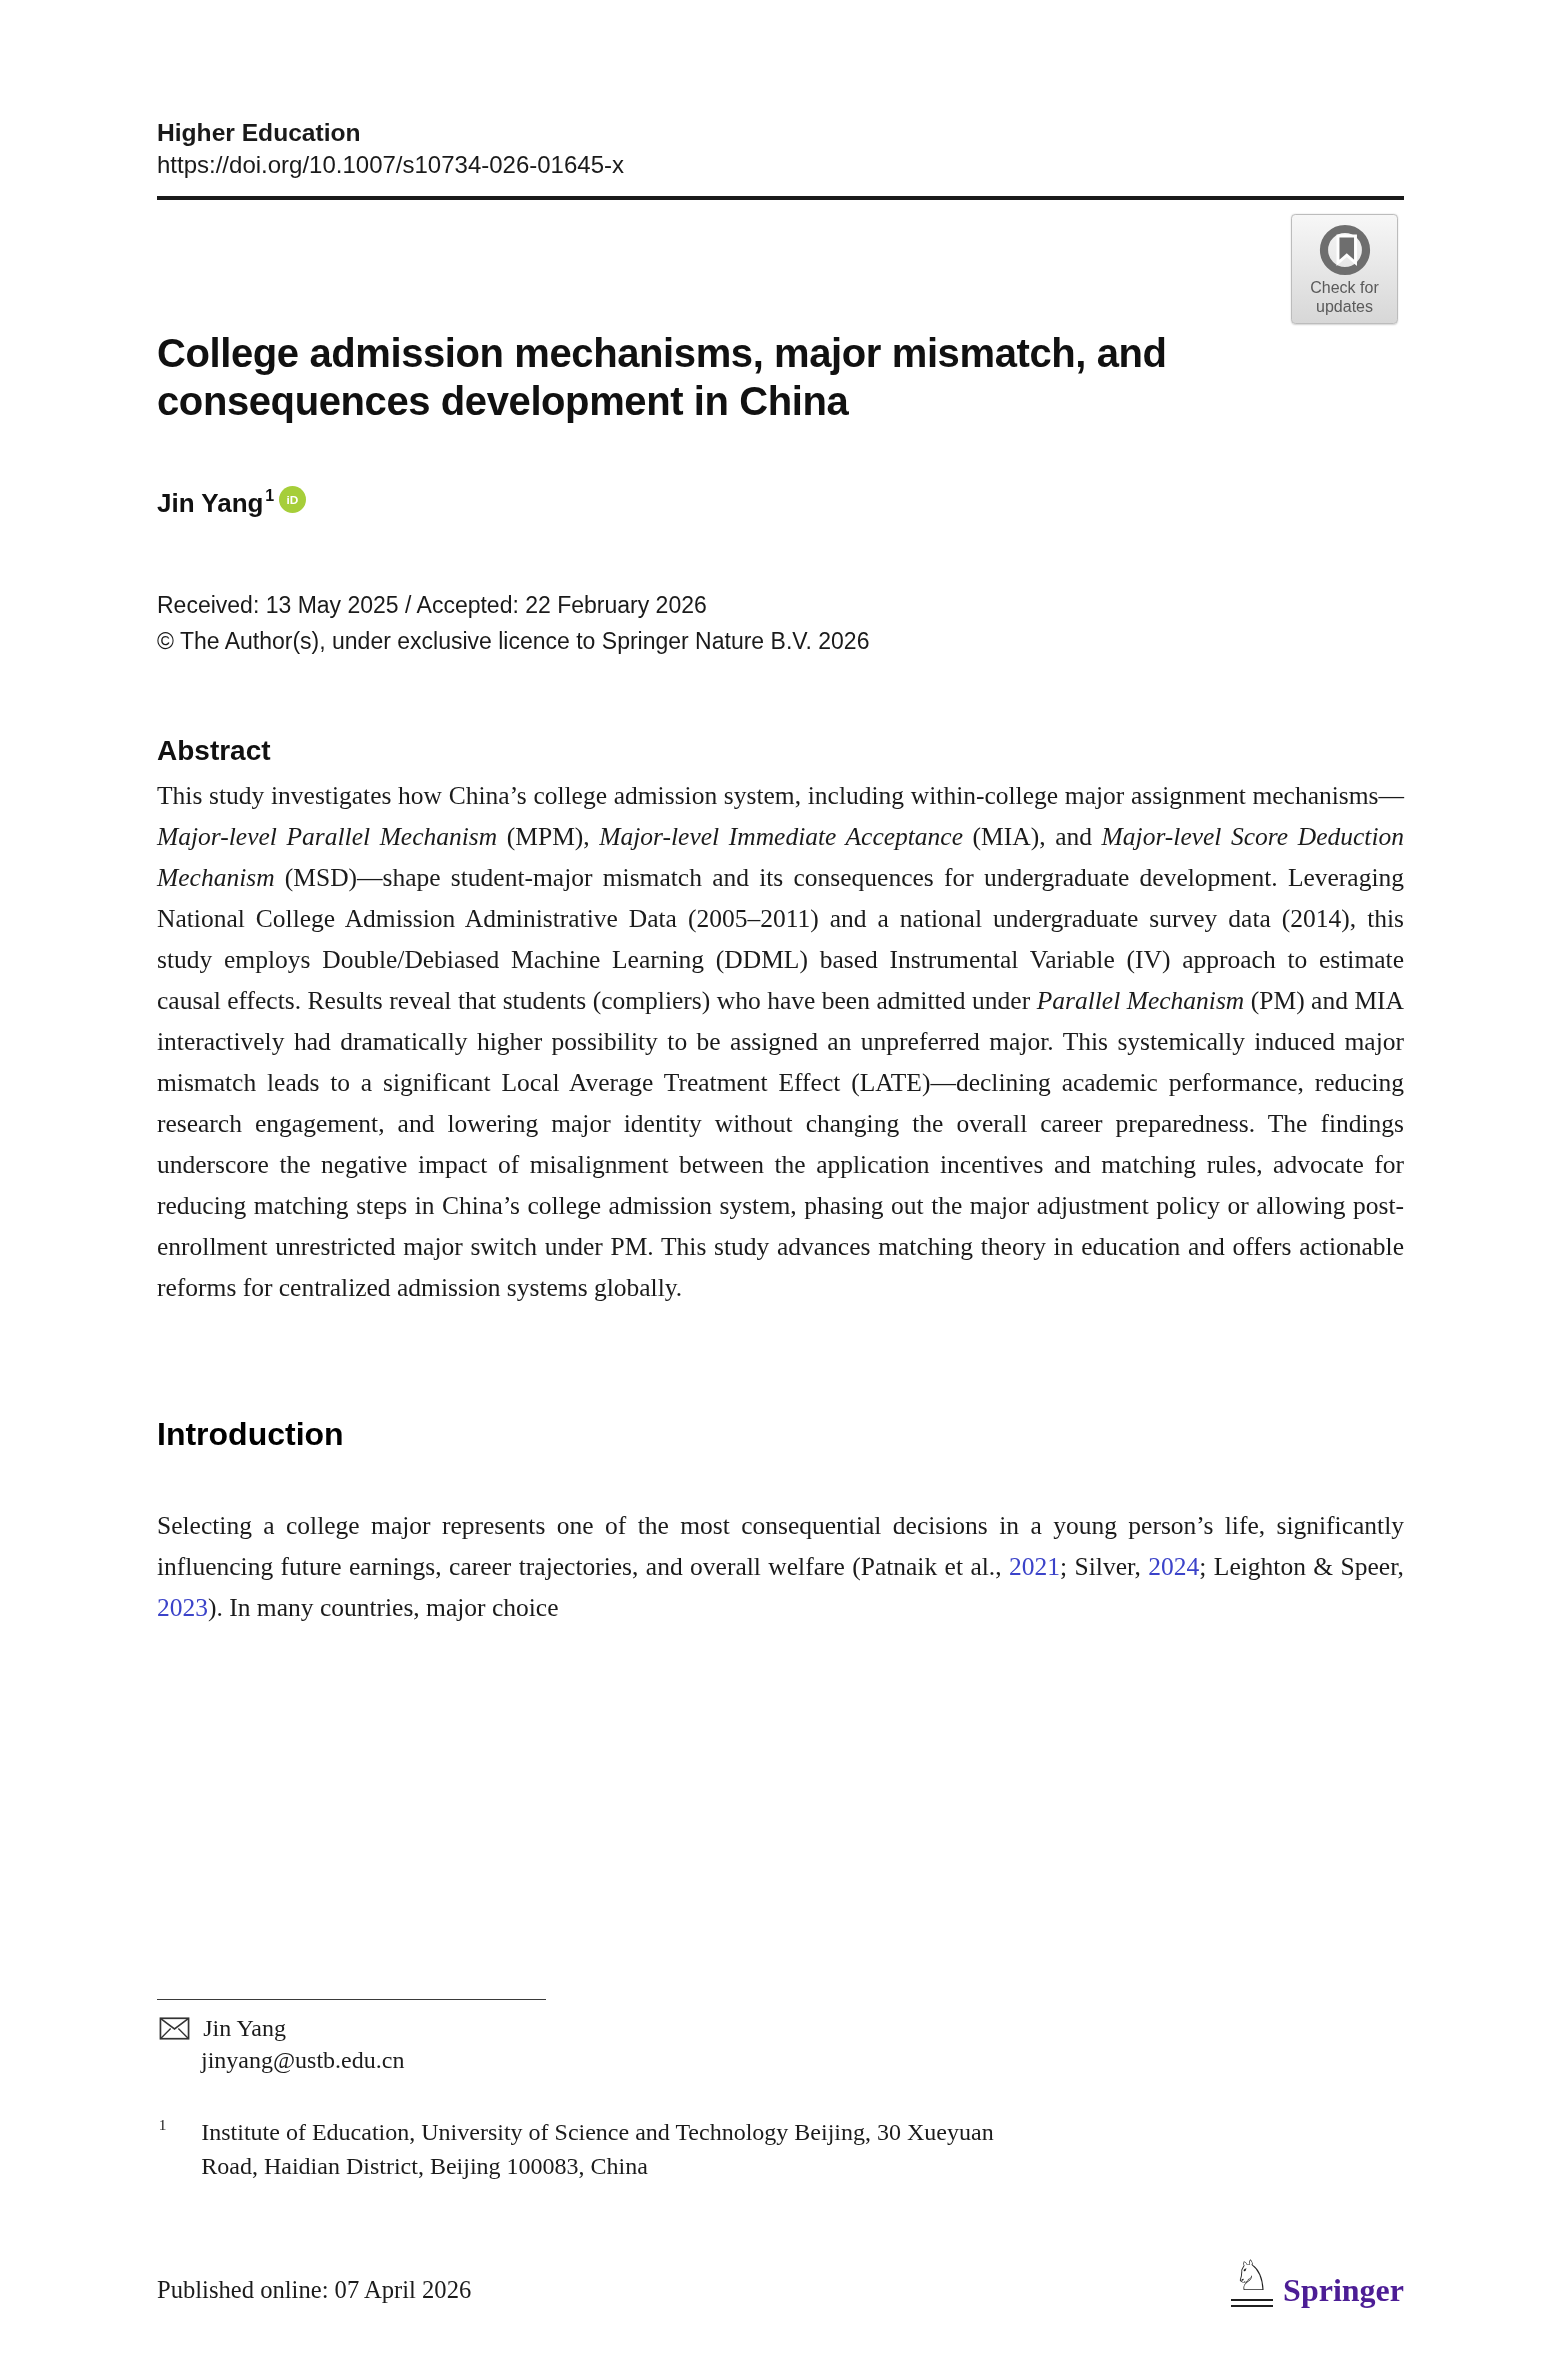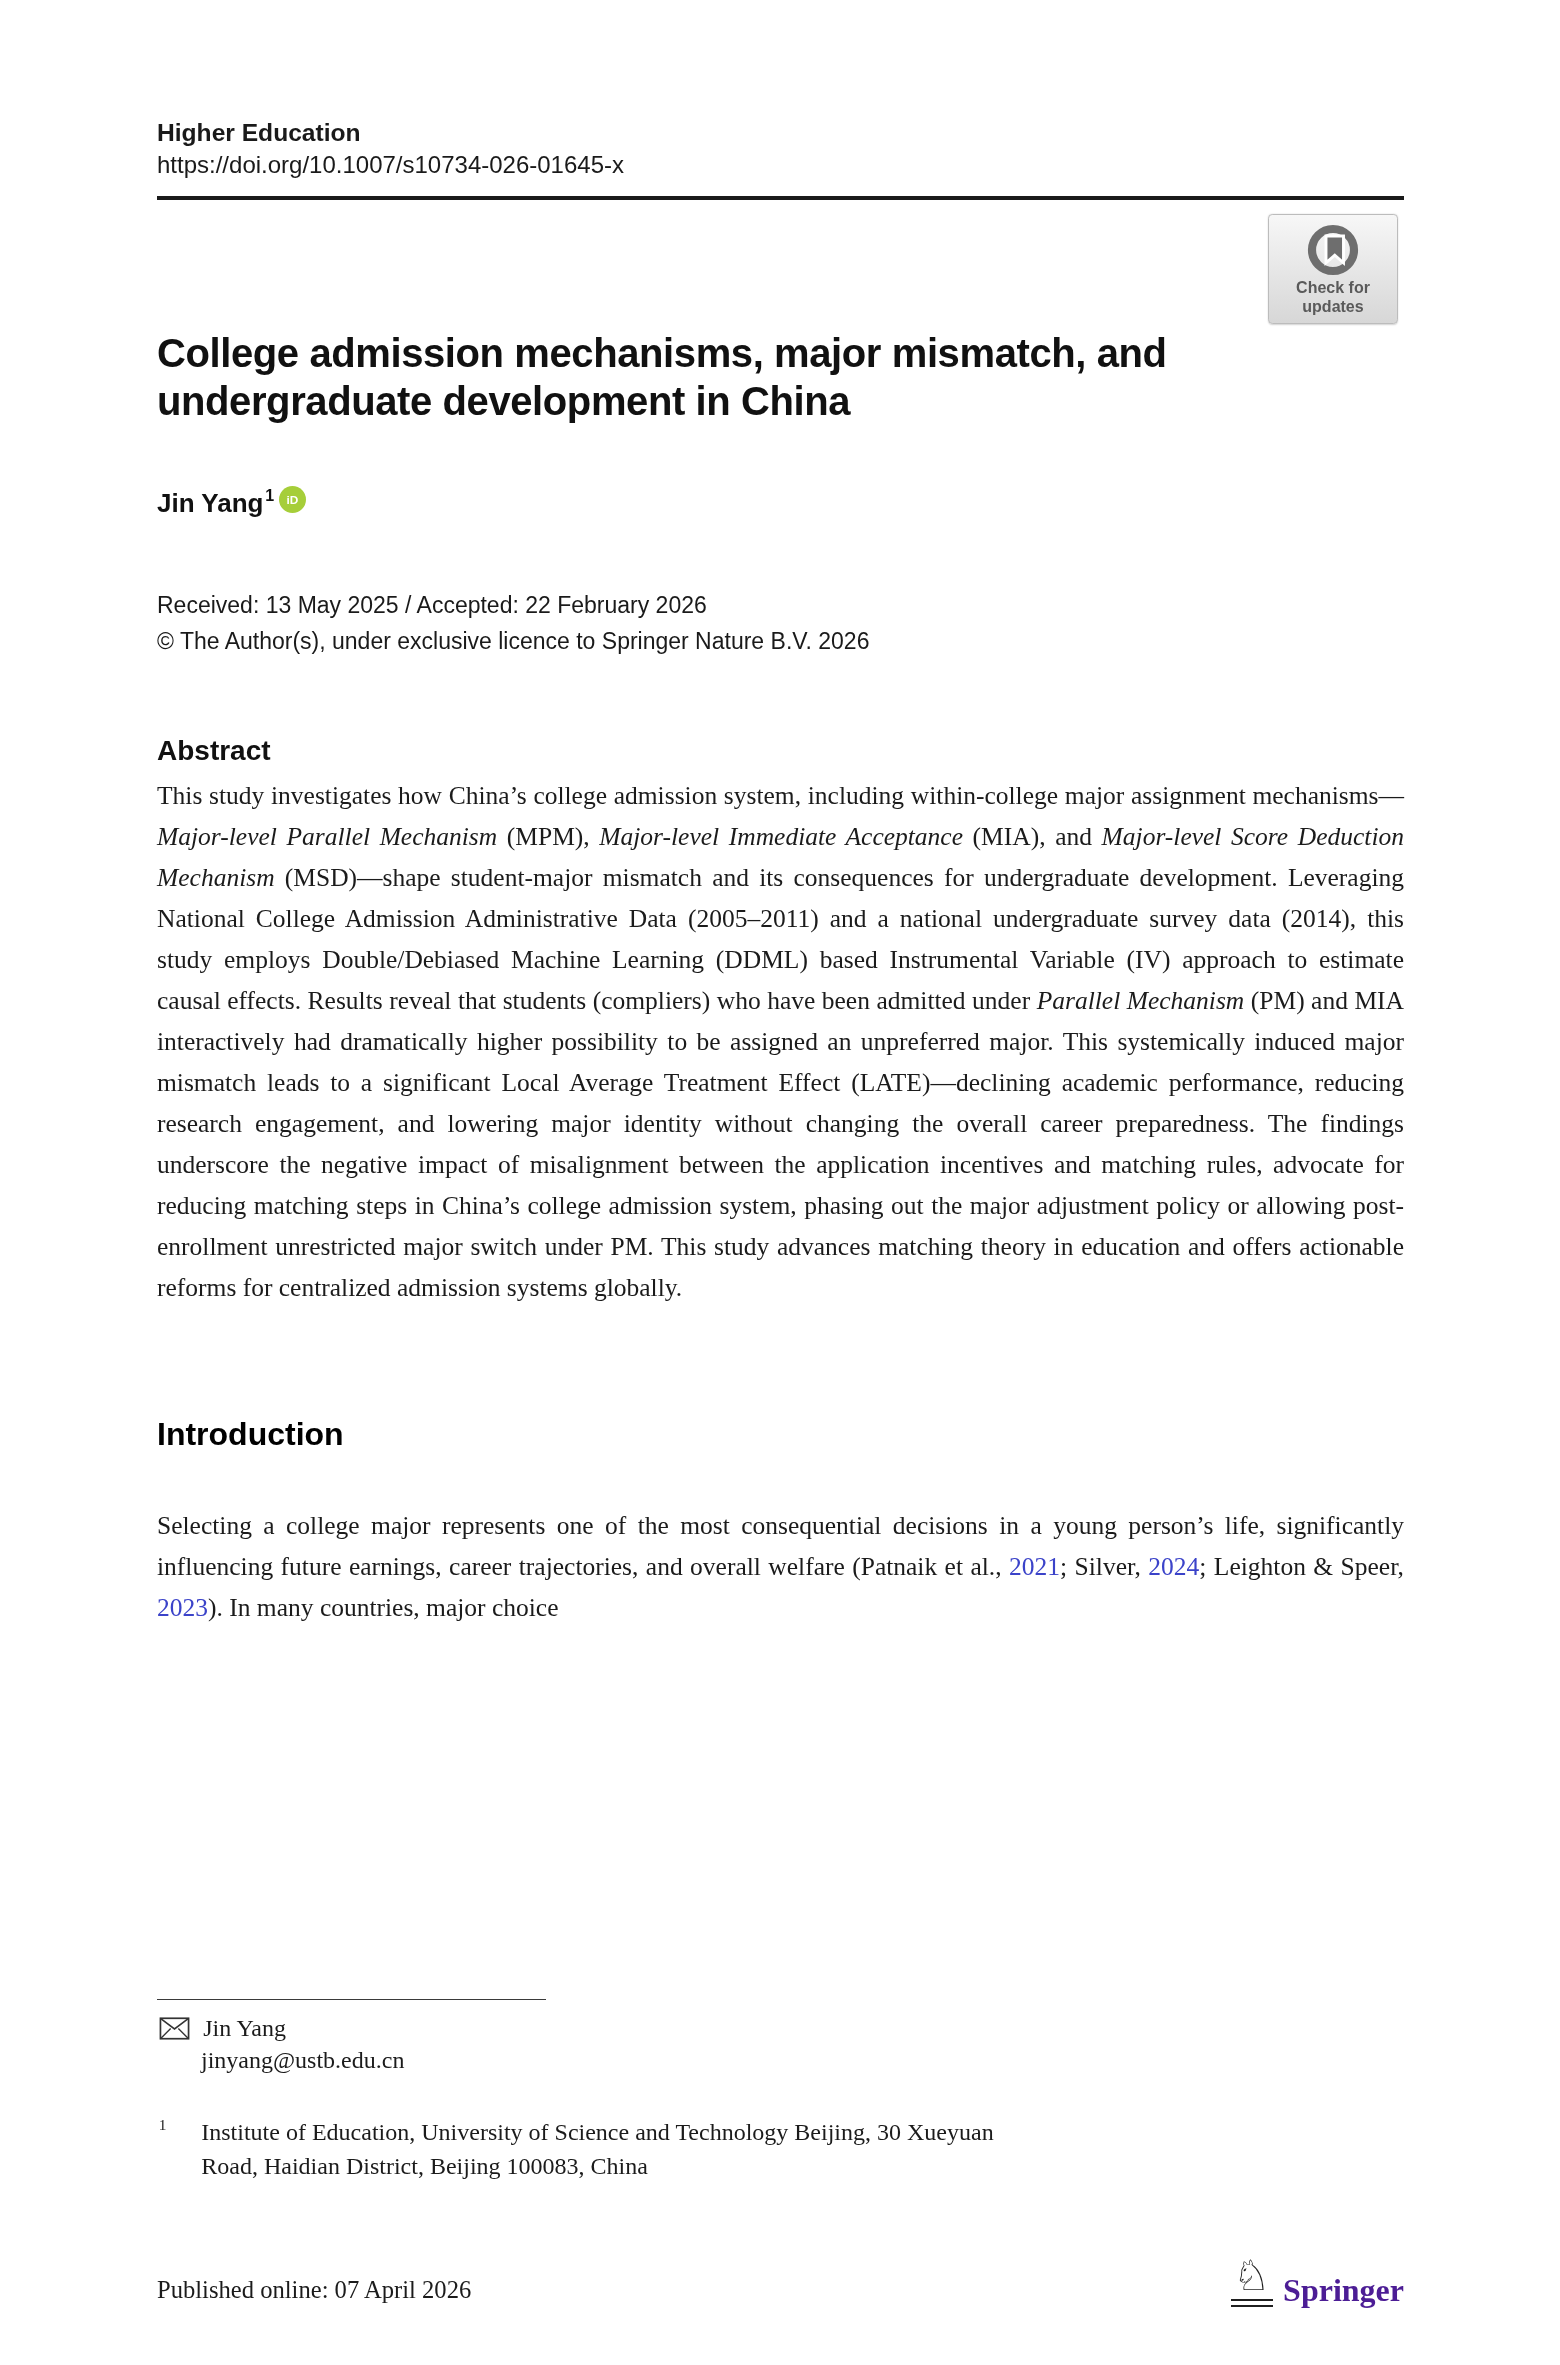--- a/index.html
+++ b/index.html
@@ -19,26 +19,26 @@
   }
 
   
   .journal-name { font-family: "Liberation Sans", sans-serif; font-size: 24.6px; font-weight: 700; line-height: 31px; color: #1a1a1a; }
   .doi-line { font-family: "Liberation Sans", sans-serif; font-size: 24px; font-weight: 400; line-height: 34px; color: #1a1a1a; text-decoration: none; display: inline-block; }
   .header-rule { border: none; height: 4.2px; background: #1a1a1a; margin: 13.6px 0 0 0; width: 100%; }
 
   
   .update-badge {
     position: absolute; top: 214px; right: 162px;
-    width: 130px; height: 110px;
+    width: 107px; height: 110px;
     background: linear-gradient(#f7f7f7, #d7d7d7);
     border: 0.8px solid #bcbcbc; border-radius: 4.2px;
     box-shadow: 0 0.8px 1.7px rgba(0,0,0,.18);
     display: flex; flex-direction: column; align-items: center; justify-content: flex-start;
-    padding-top: 6.8px; box-sizing: border-box; cursor: pointer; font-weight: bold;
+    padding-top: 6.8px; box-sizing: border-box; cursor: pointer;
   }
   .update-badge-text { font-family: "Liberation Sans", sans-serif; font-size: 16px; line-height: 18.7px; color: #5a5a5a; text-align: center; margin-top: 1.7px; }
 
   
   .article-title { font-family: "Liberation Sans", sans-serif; font-weight: 700; font-size: 40px; line-height: 48px; letter-spacing: -0.4px; color: #111; margin: 129px 0 0 0; }
   .author-row { margin-top: 63px; font-family: "Liberation Sans", sans-serif; font-weight: 700; font-size: 26px; color: #111; display: flex; align-items: flex-start; }
   .author-sup { font-size: 16px; vertical-align: super; line-height: 1; margin-left: 1.7px; }
   .orcid { margin-left: 5.1px; margin-top: -1.7px; }
 
   .meta-block { margin-top: 68px; font-family: "Liberation Sans", sans-serif; font-size: 23px; line-height: 36px; color: #1a1a1a; }
@@ -90,21 +90,21 @@
       <path d="M18 12 h15 v23 l-7.5 -6.5 l-7.5 6.5 z" fill="#6e6e6e" stroke="#ffffff" stroke-width="2.5"></path>
     </svg>
     <div class="update-badge-text">
       <div>Check for</div>
       <div>updates</div>
     </div>
   </div>
 
   <h1 class="article-title">
     <span style="display:block">College admission mechanisms, major mismatch, and</span>
-    <span style="display:block">undergraduate development in China</span>
+    <span style="display:block">consequences development in China</span>
   </h1>
 
   <div class="author-row">
     <span>Jin Yang</span>
       <span class="author-sup">1</span>
     <svg class="orcid" width="27" height="27" viewBox="0 0 32 32" style="font-size:31px">
       <circle cx="16" cy="16" r="16" fill="#A6CE39"></circle>
       <text x="16" y="21" text-anchor="middle" font-family="Liberation Sans, sans-serif" font-size="14" font-weight="bold" fill="#ffffff">iD</text>
     </svg>
   </div>

